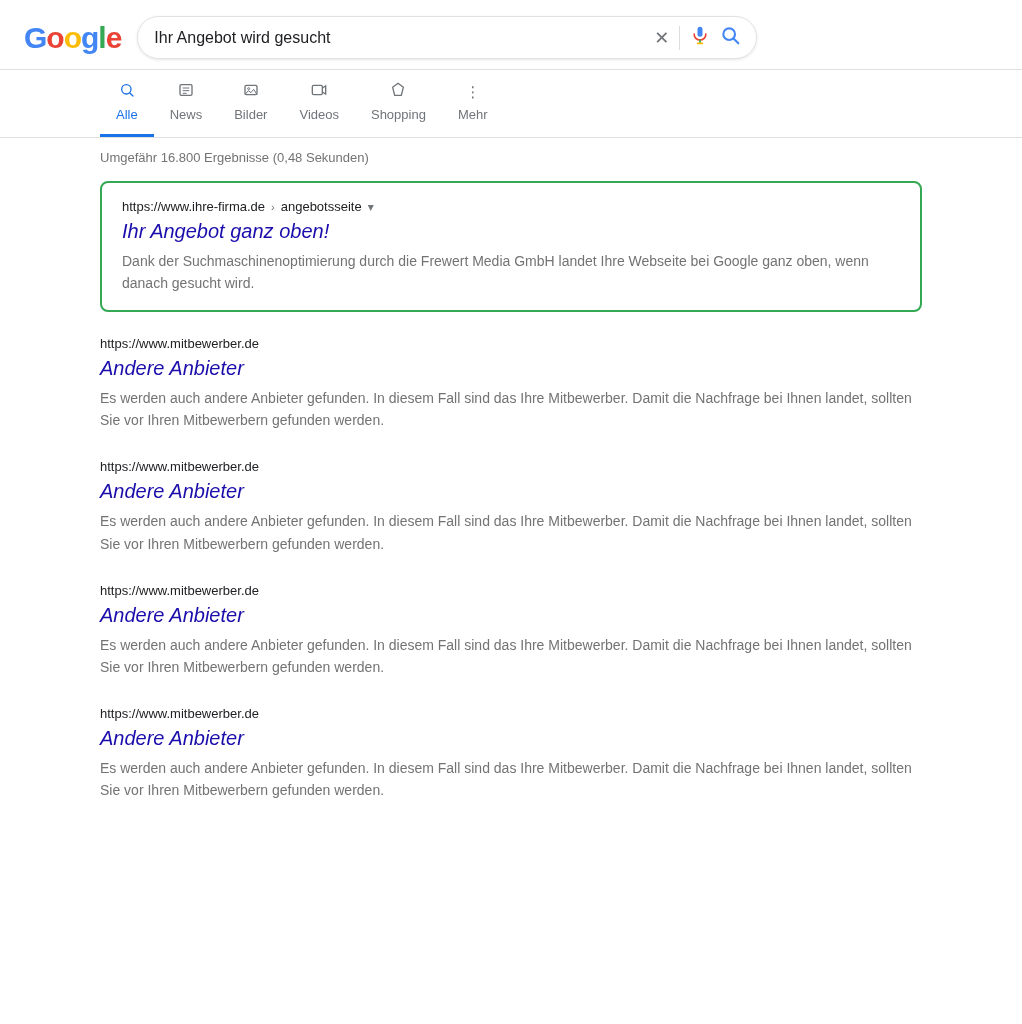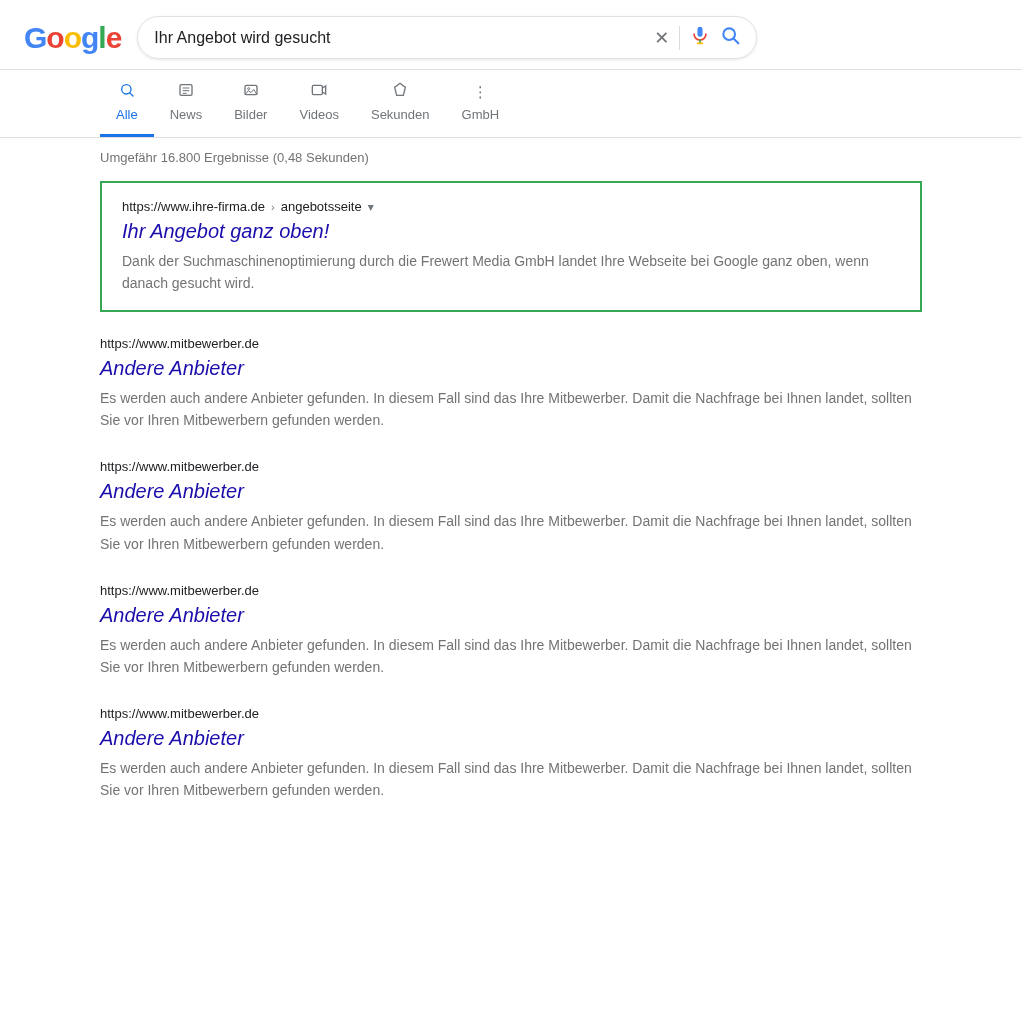--- a/index.html
+++ b/index.html
@@ -110,21 +110,21 @@
     }
 
     
     .results {
       padding: 8px 100px;
     }
 
     
     .result-featured {
       border: 2px solid #34A853;
-      border-radius: 0;
+      border-radius: 8px;
       padding: 16px 20px;
       margin-bottom: 24px;
     }
 
     
     .result-item {
       margin-bottom: 28px;
     }
 
     .result-url {
@@ -235,25 +235,25 @@
       </svg>
     </span>
     <span class="nav-tab-label">Videos</span>
   </div>
   <div class="nav-tab">
     <span class="nav-tab-icon">
       <svg width="16" height="16" viewBox="0 0 24 24" fill="none">
         <path d="M12 2 L20 8 L17 20 L7 20 L4 8 Z" stroke="#70757a" stroke-width="2" fill="none"></path>
       </svg>
     </span>
-    <span class="nav-tab-label">Sekunden</span>
+    <span class="nav-tab-label">Shopping</span>
   </div>
   <div class="nav-tab">
     <span class="nav-tab-icon">⋮</span>
-    <span class="nav-tab-label">GmbH</span>
+    <span class="nav-tab-label">Mehr</span>
   </div>
 </div>
 
 <div class="results-count">Umgefähr 16.800 Ergebnisse (0,48 Sekunden)</div>
 
 <div class="results">
 
   <div class="result-featured">
     <div class="result-url">
       <span class="result-url-text">https://www.ihre-firma.de</span>

